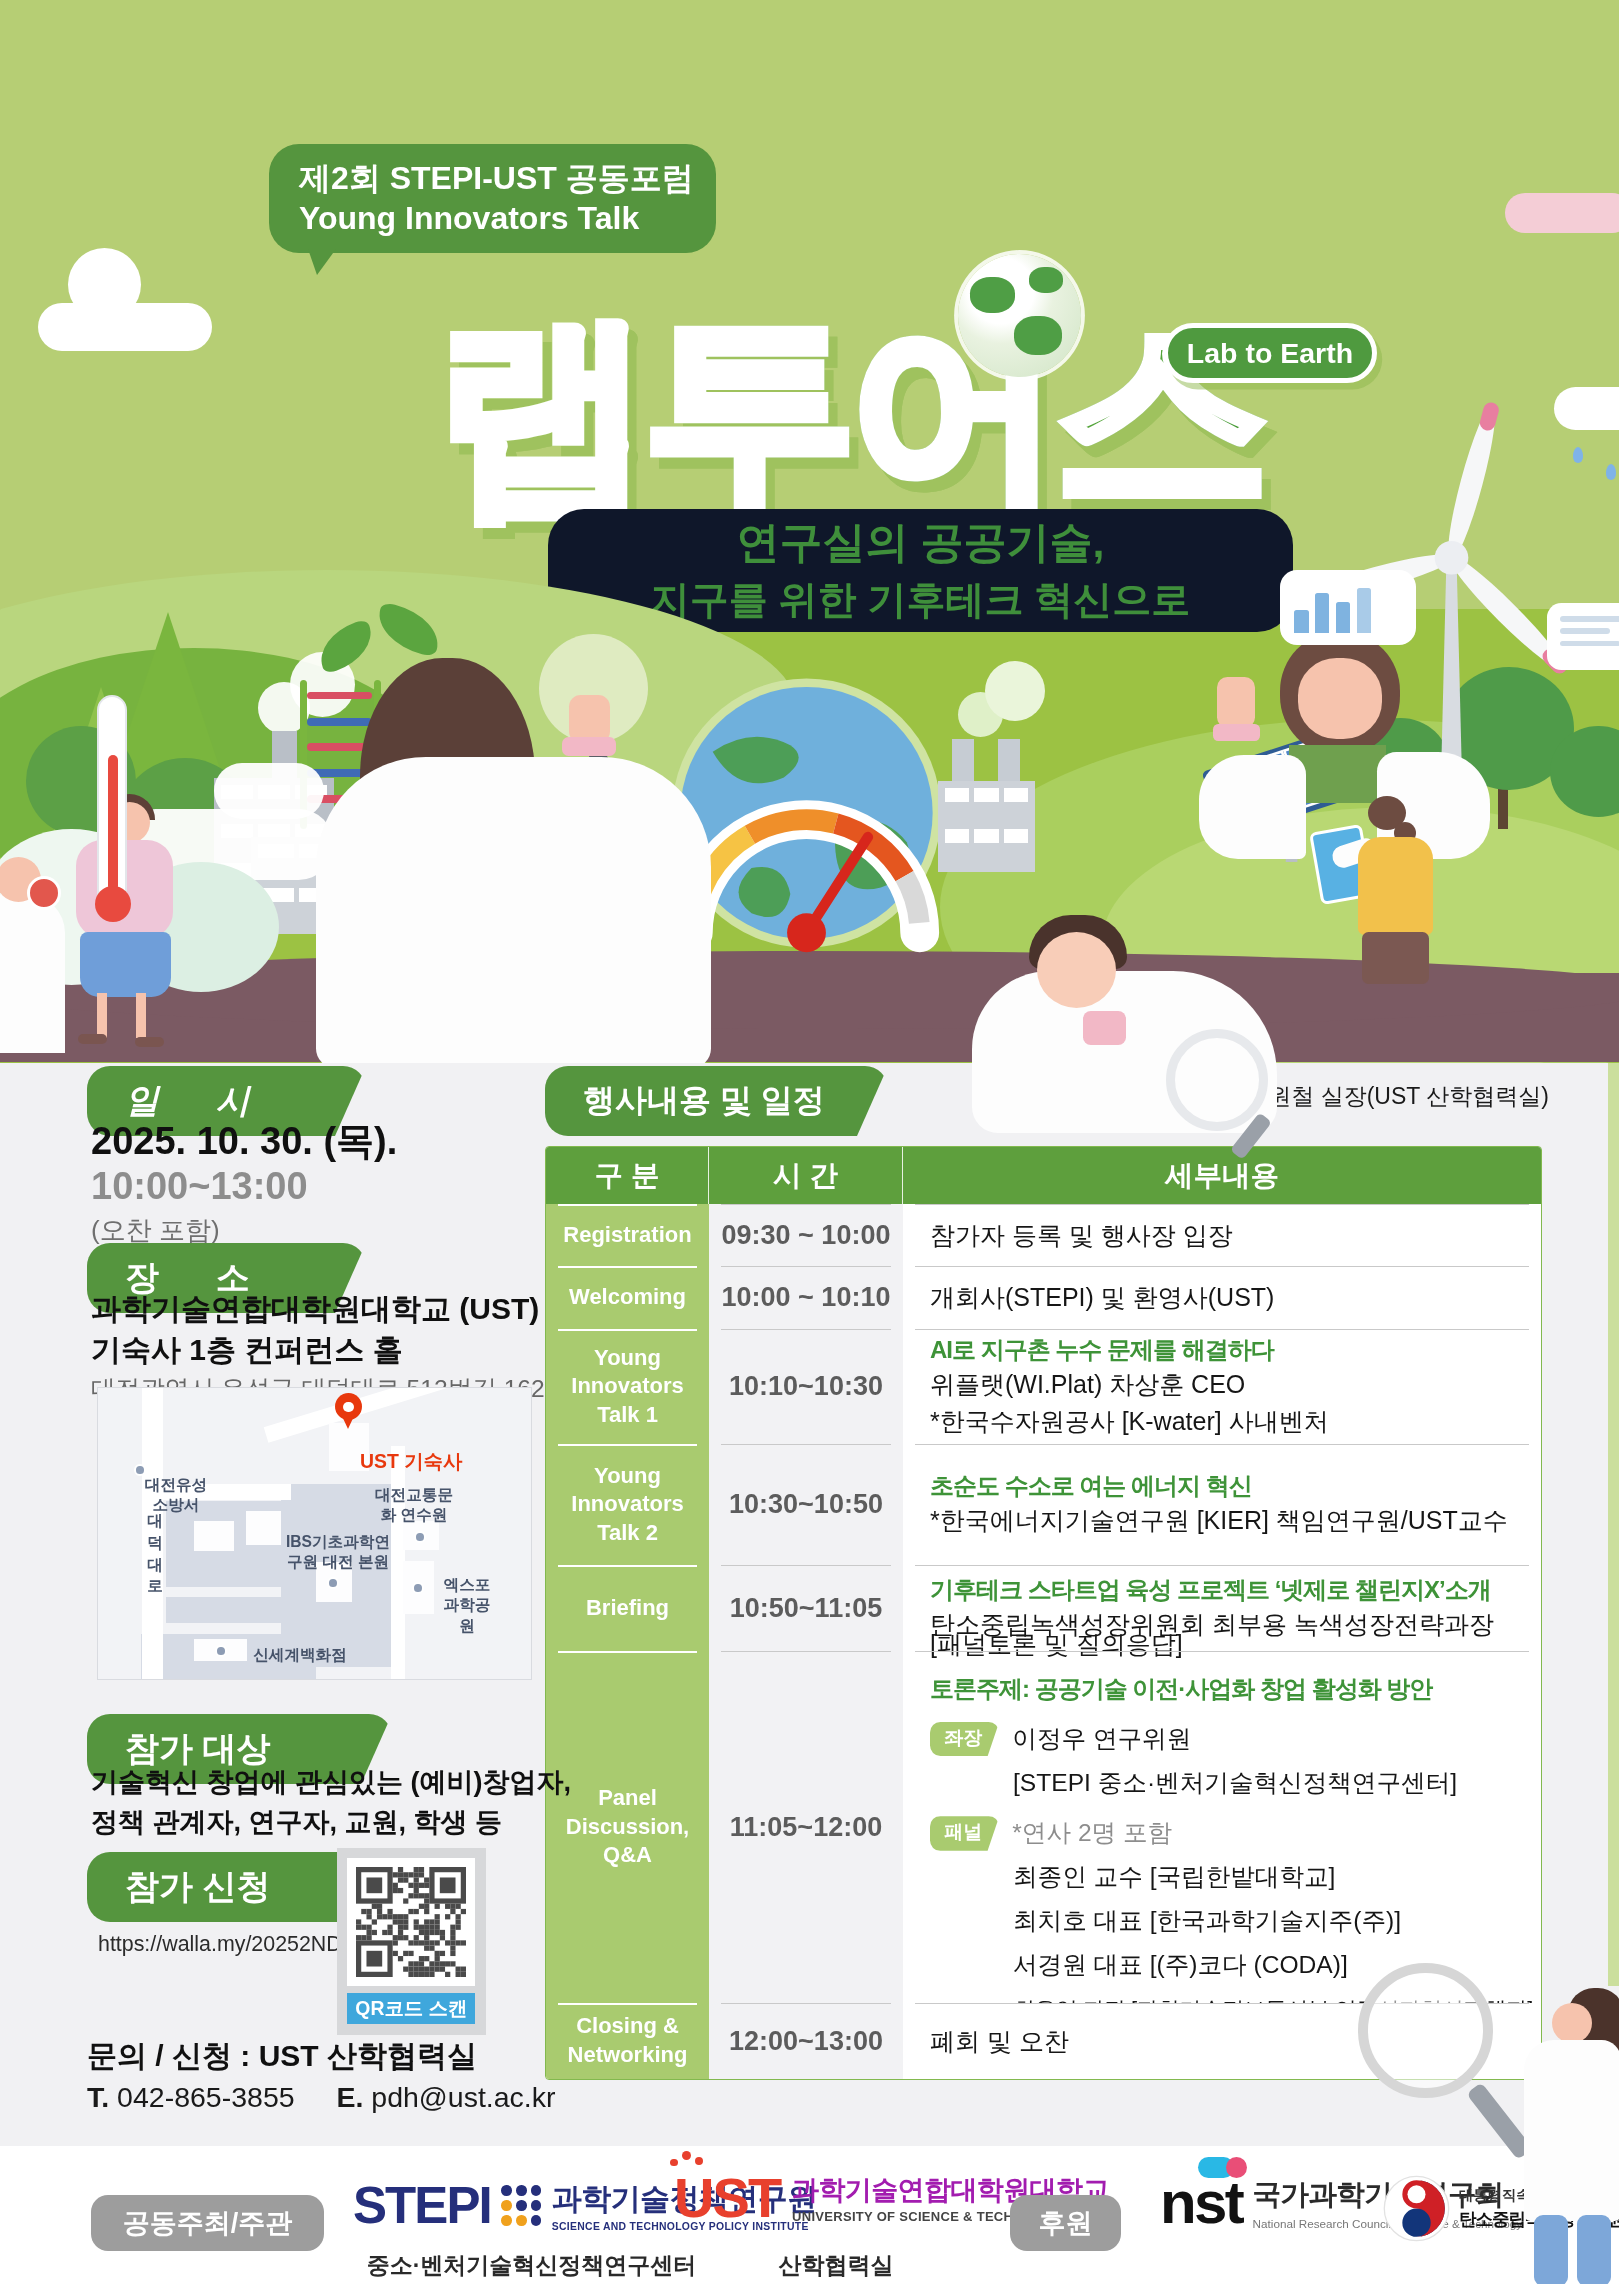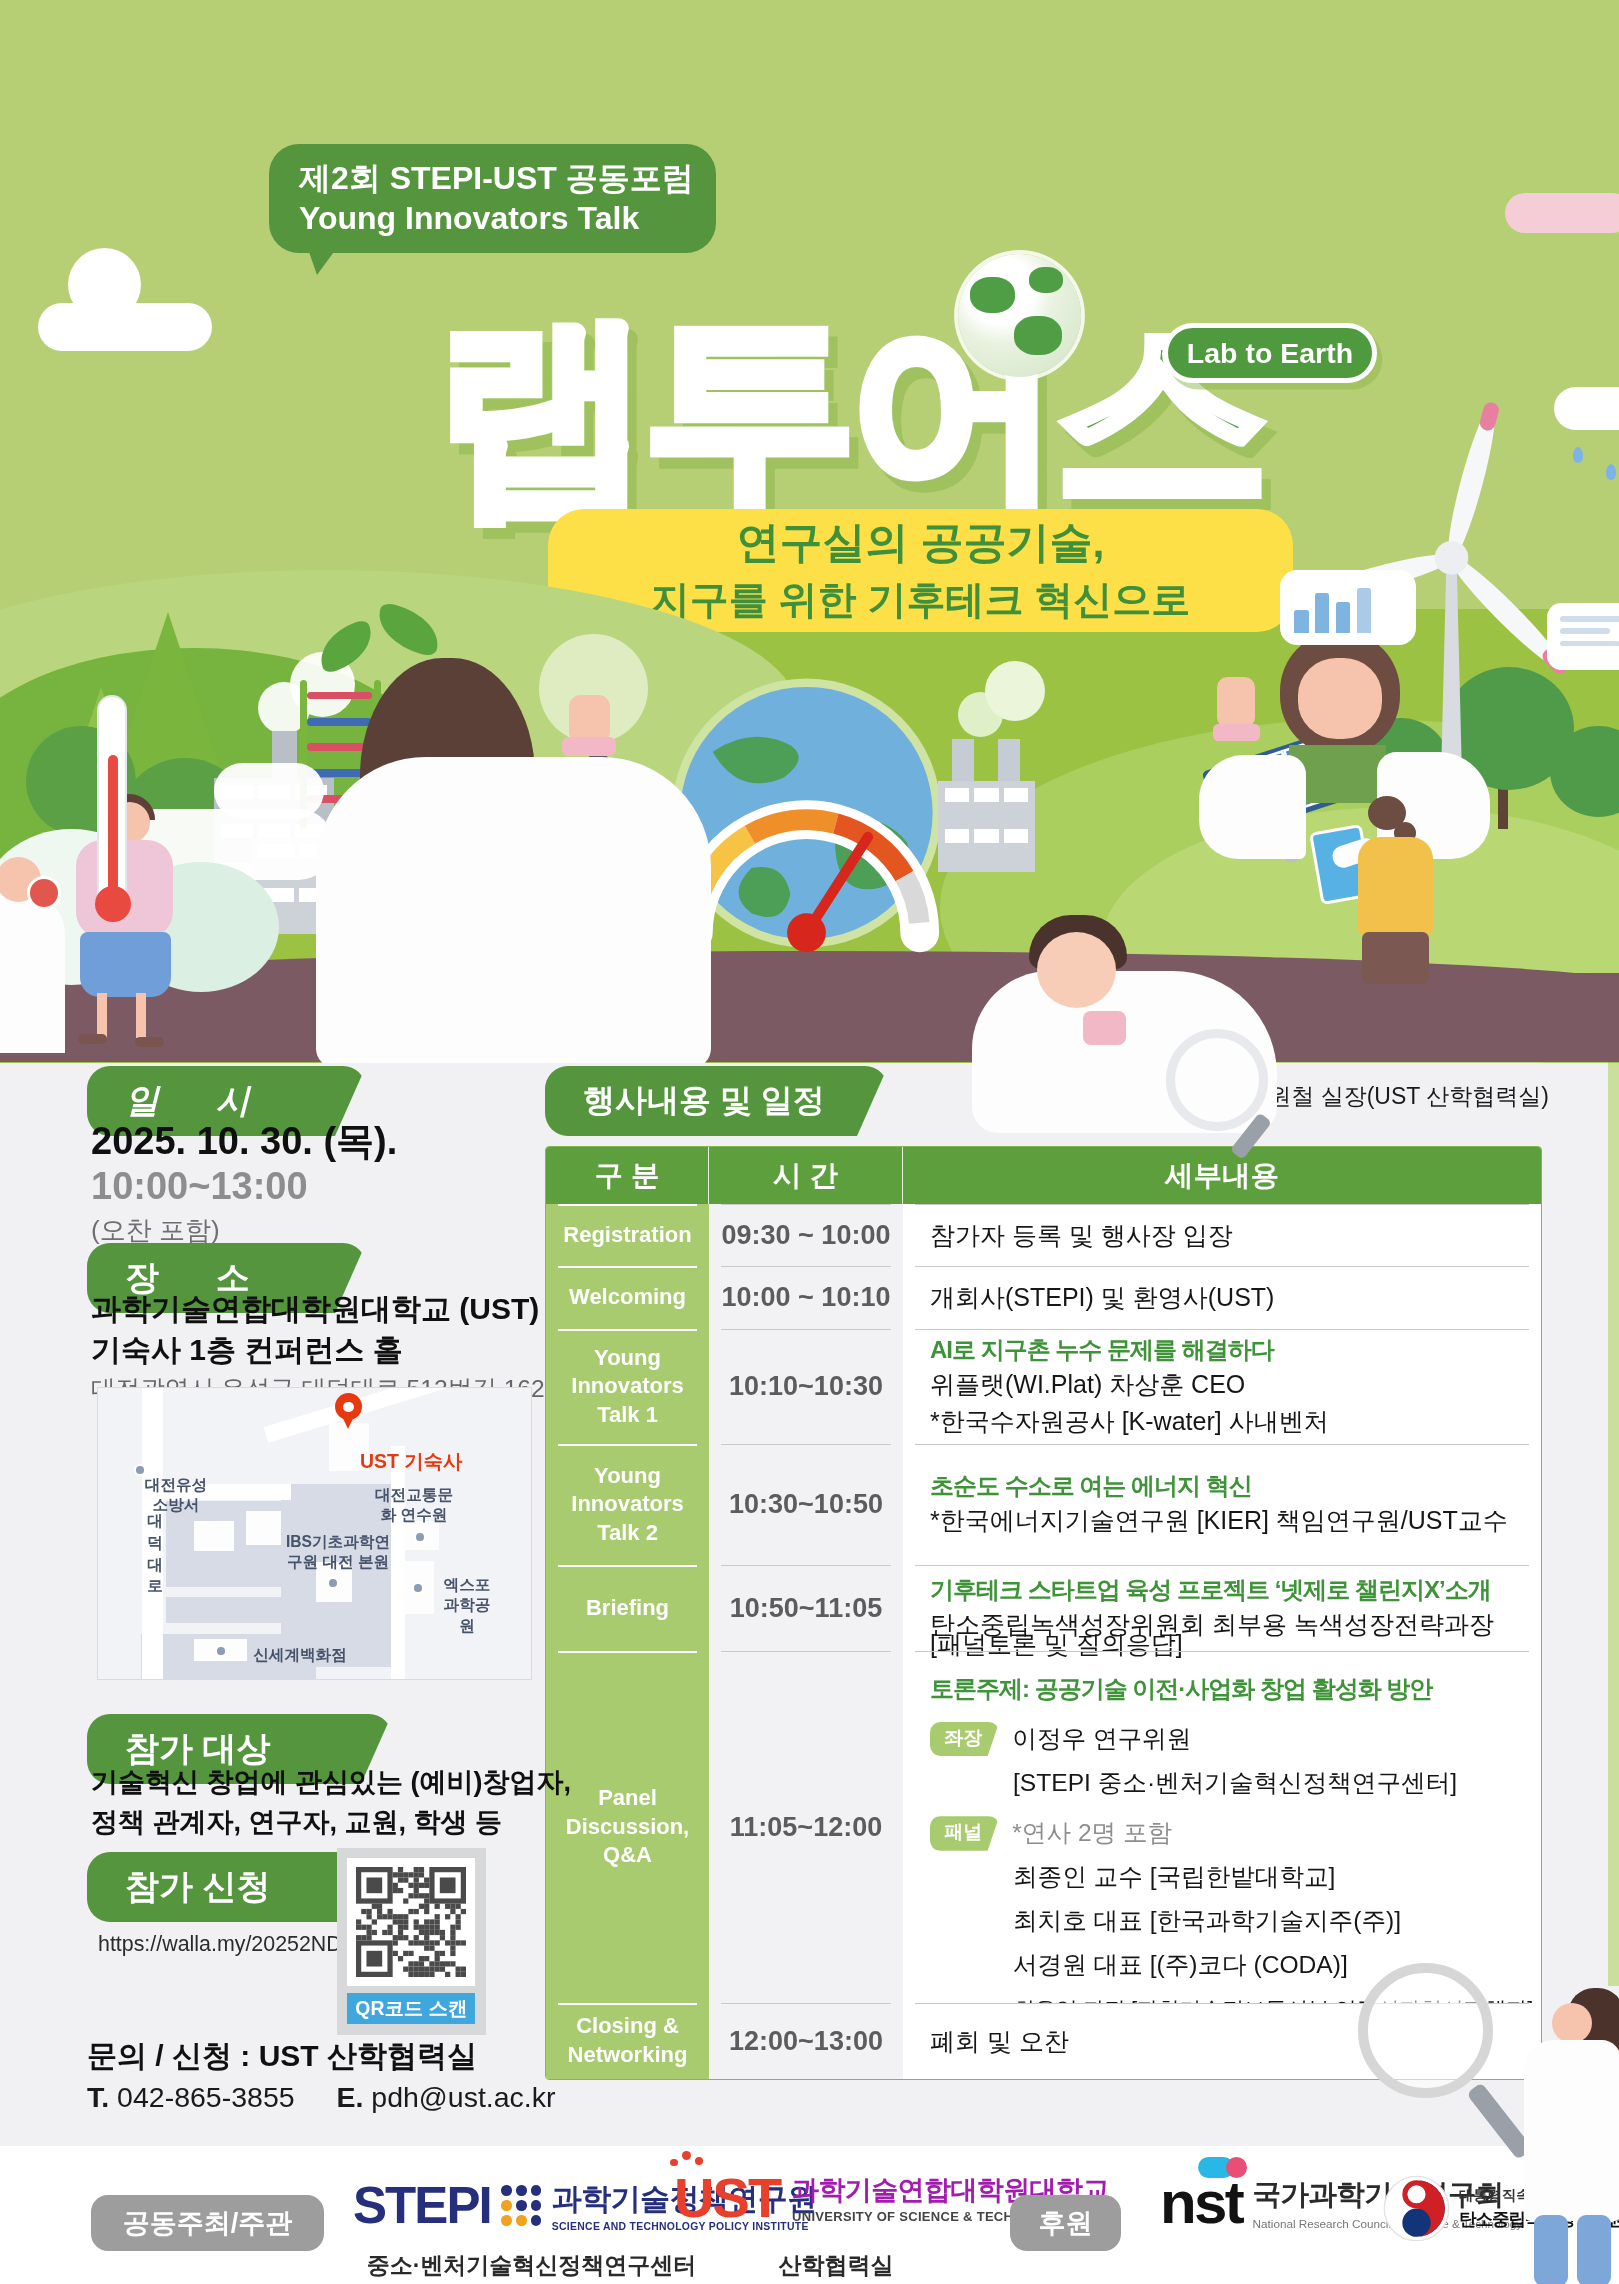--- a/index.html
+++ b/index.html
@@ -26,21 +26,21 @@
     -webkit-background-clip:text;background-clip:text;color:transparent;
     -webkit-text-stroke:10.4px #ffffff;paint-order:stroke fill;
     filter:drop-shadow(9px 11.7px 0 rgba(141,184,76,.55));white-space:nowrap;}
   .globe{left:958px;top:254px;width:123px;height:123px;border-radius:50%;
     background:radial-gradient(circle at 35% 30%,#ffffff 0 28%,#e9f2e0 45%,#cfe4c4 100%);
     box-shadow:0 0 0 3.9px rgba(255,255,255,.85);overflow:hidden;}
   .globe i{position:absolute;background:#4f9e45;border-radius:45%;}
   .lab-badge{left:1163px;top:323px;width:214px;height:60px;background:#4f9a3f;border:5.2px solid #fff;border-radius:30px;
     display:flex;align-items:center;justify-content:center;color:#fff;font-weight:bold;font-size:28.5px;
     box-shadow:5.2px 6.5px 0 rgba(141,184,76,.5);}
-  .subtitle-card{left:548px;top:509px;width:745px;height:123px;background:#fde047;border-radius:36px;
+  .subtitle-card{left:548px;top:509px;width:745px;height:123px;background:#0f172a;border-radius:36px;
     display:flex;flex-direction:column;align-items:center;justify-content:center;gap:1.3px;}
   .subtitle-1{color:#3f8f3b;font-weight:800;font-size:43px;}
   .subtitle-2{color:#3f8f3b;font-weight:800;font-size:39px;}
 
   
   .sun{left:68px;top:248px;width:73px;height:73px;border-radius:50%;background:#fff;}
   .cloud{background:#fff;border-radius:39px;}
   .pink-cloud{background:#f4cdd6;border-radius:32px;}
   .drop{width:10.4px;height:15.6px;background:#7fb3e8;border-radius:50% 50% 50% 50%/60% 60% 40% 40%;}
 

